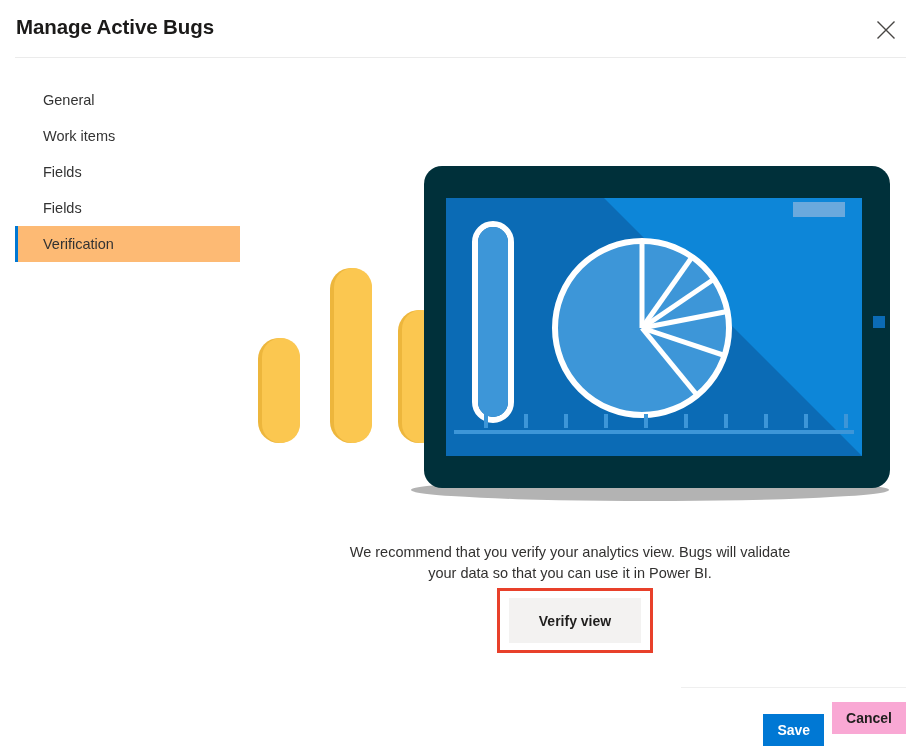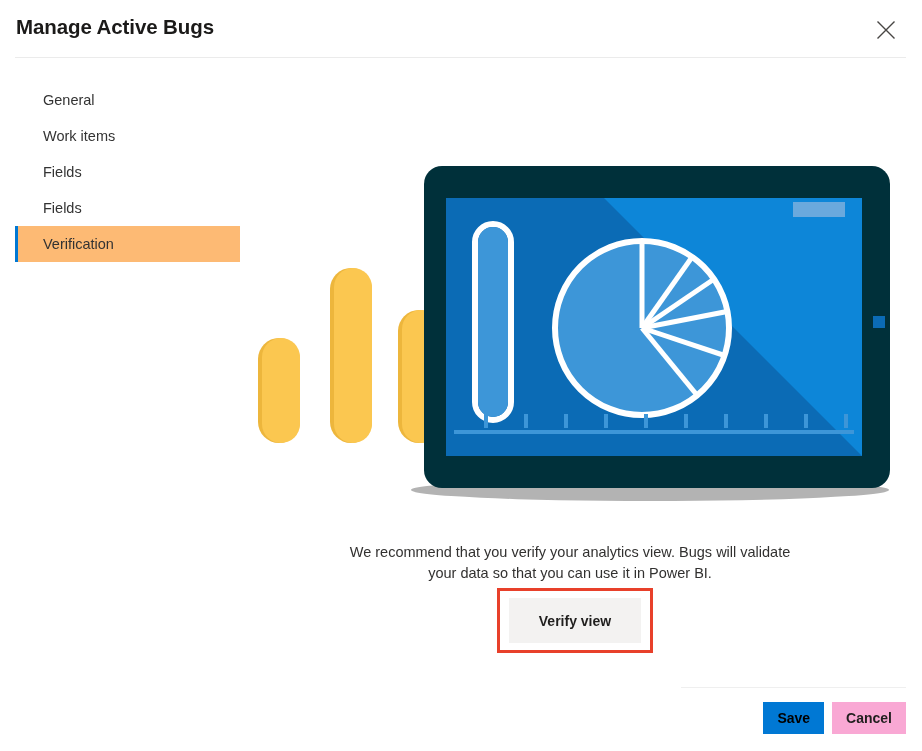--- a/index.html
+++ b/index.html
@@ -167,21 +167,22 @@
     padding: 0 14px;
     border: none;
     font-family: "Liberation Sans", sans-serif;
     font-size: 14px;
     font-weight: bold;
     cursor: pointer;
     line-height: 32px;
   }
   .btn-primary {
     background: #0078d4;
-    color: #000000;
+    color: #ffffff;
+    margin-top: 12px;
   }
   .btn-secondary {
     background: #f9a8d4;
     color: #201f1e;
     min-width: 69px;
     text-align: right;
   }
 </style>
 </head>
 <body>

